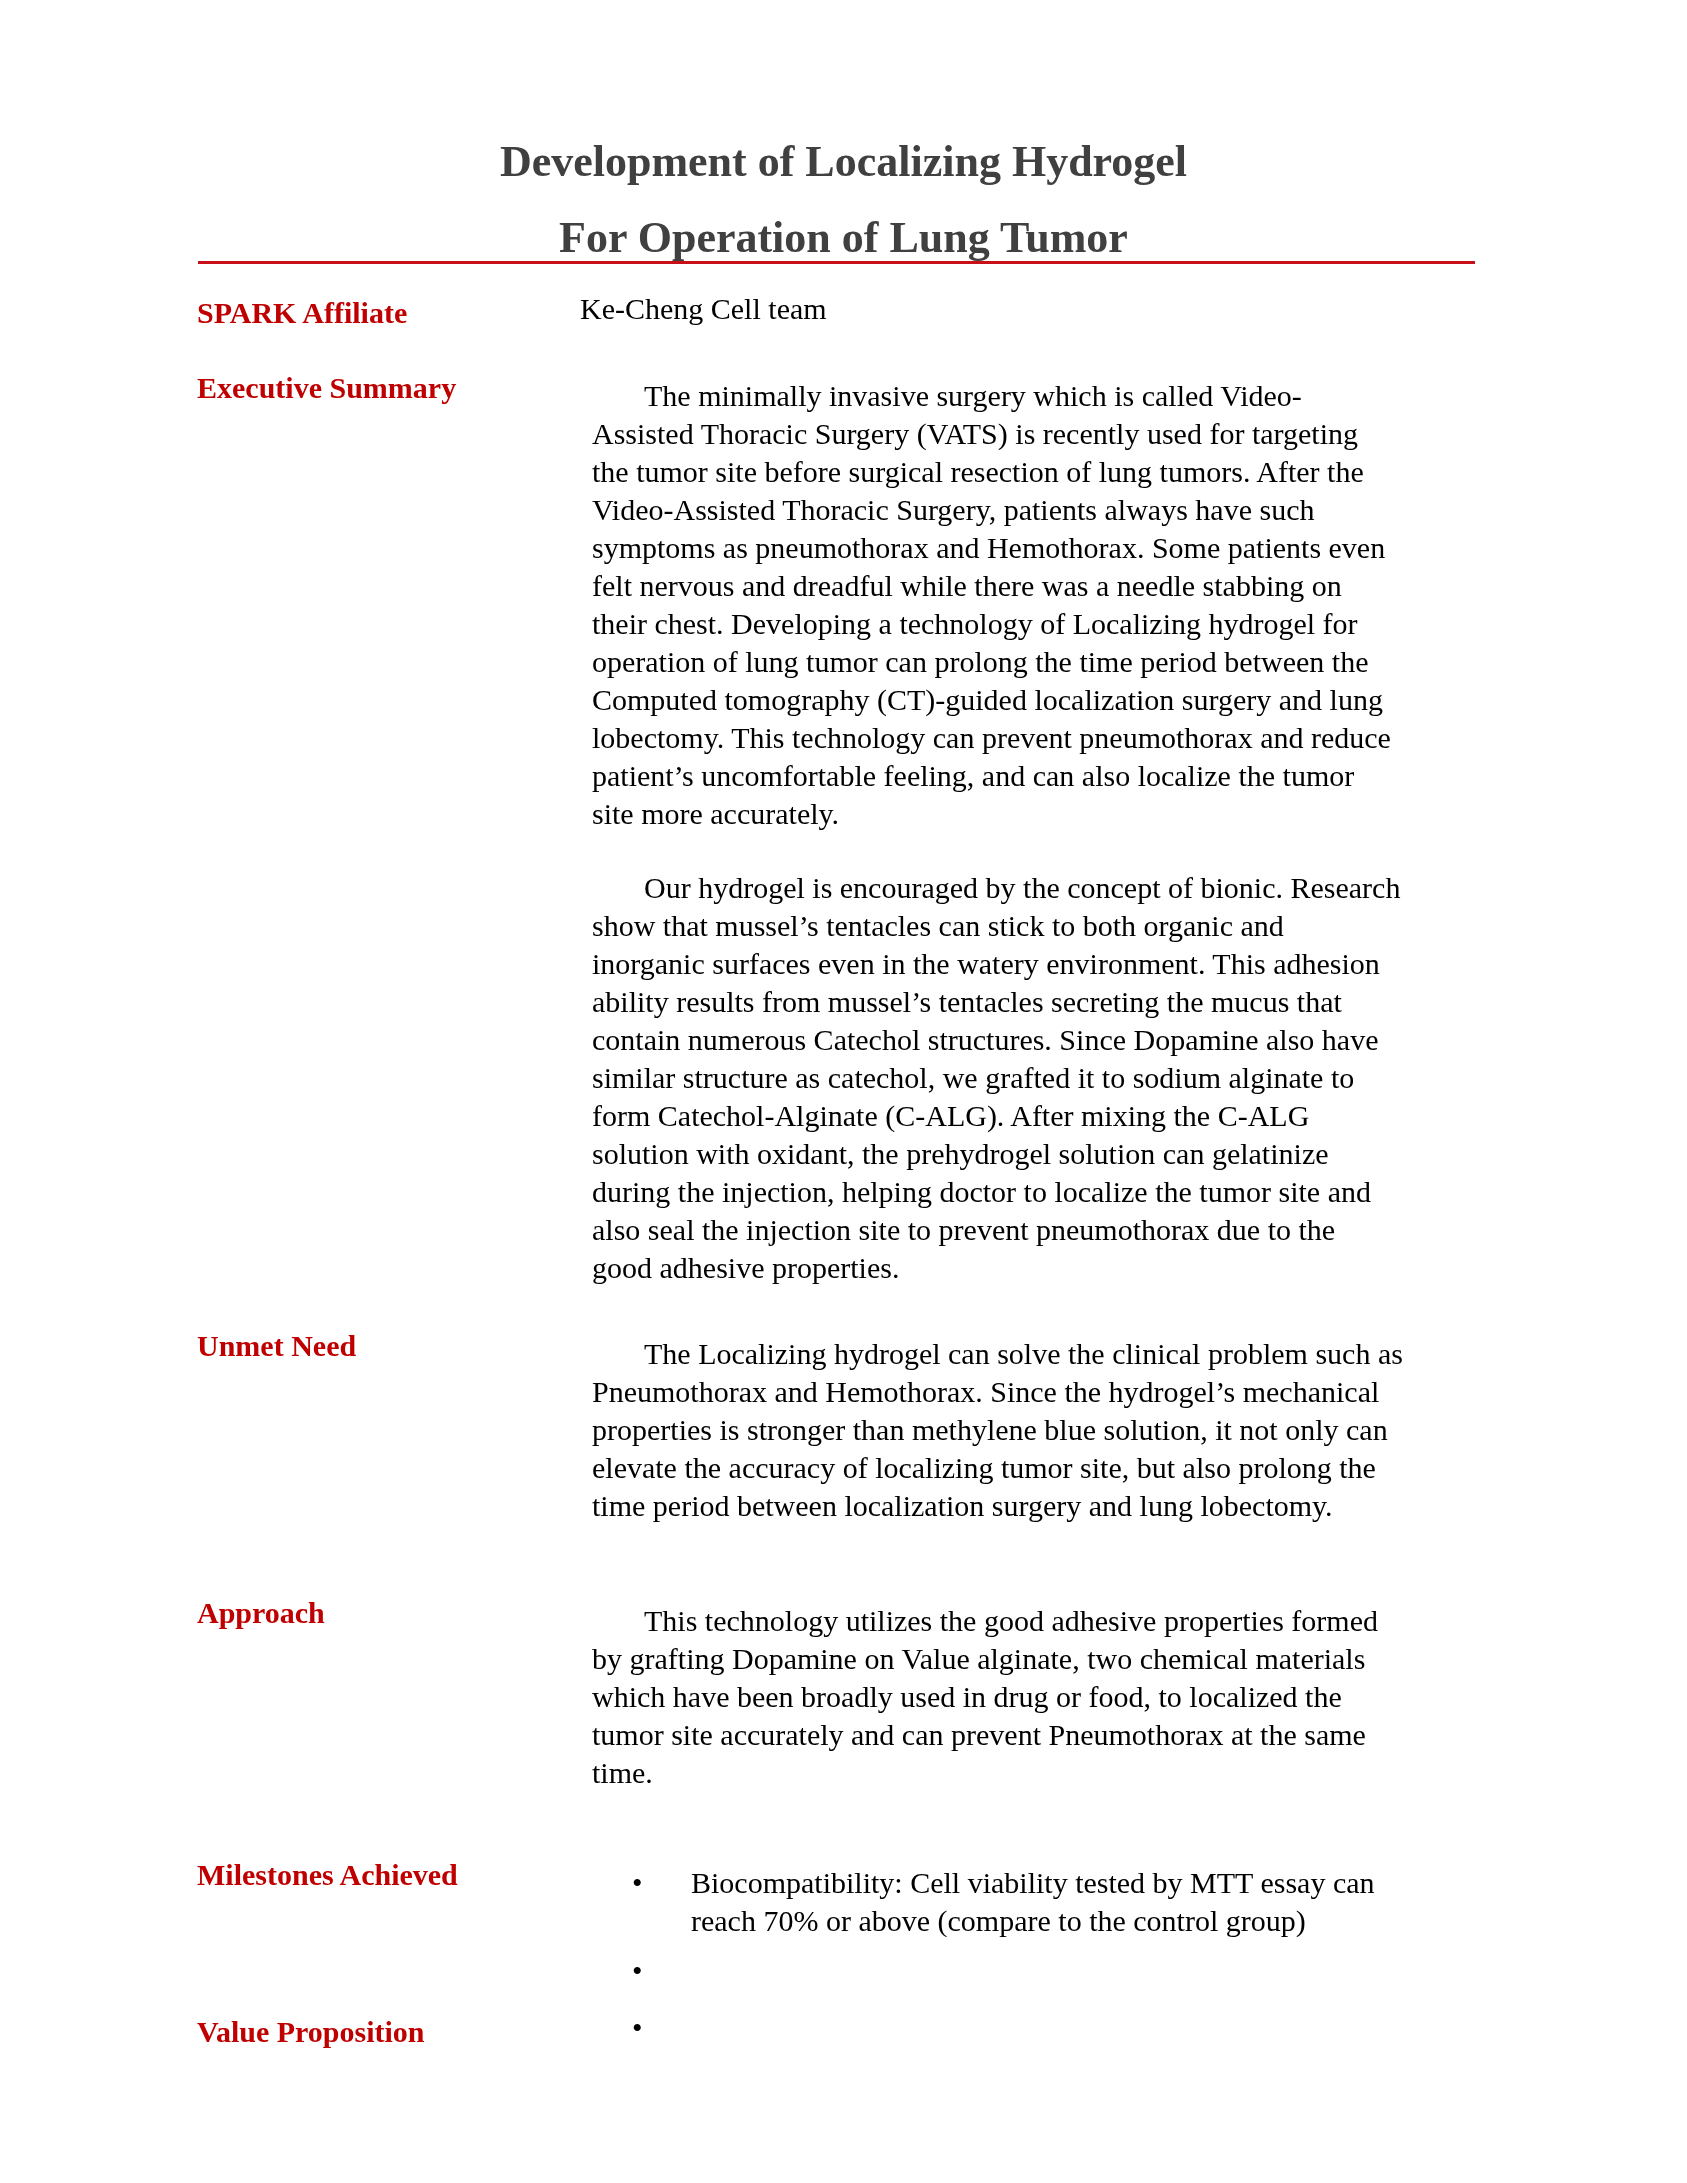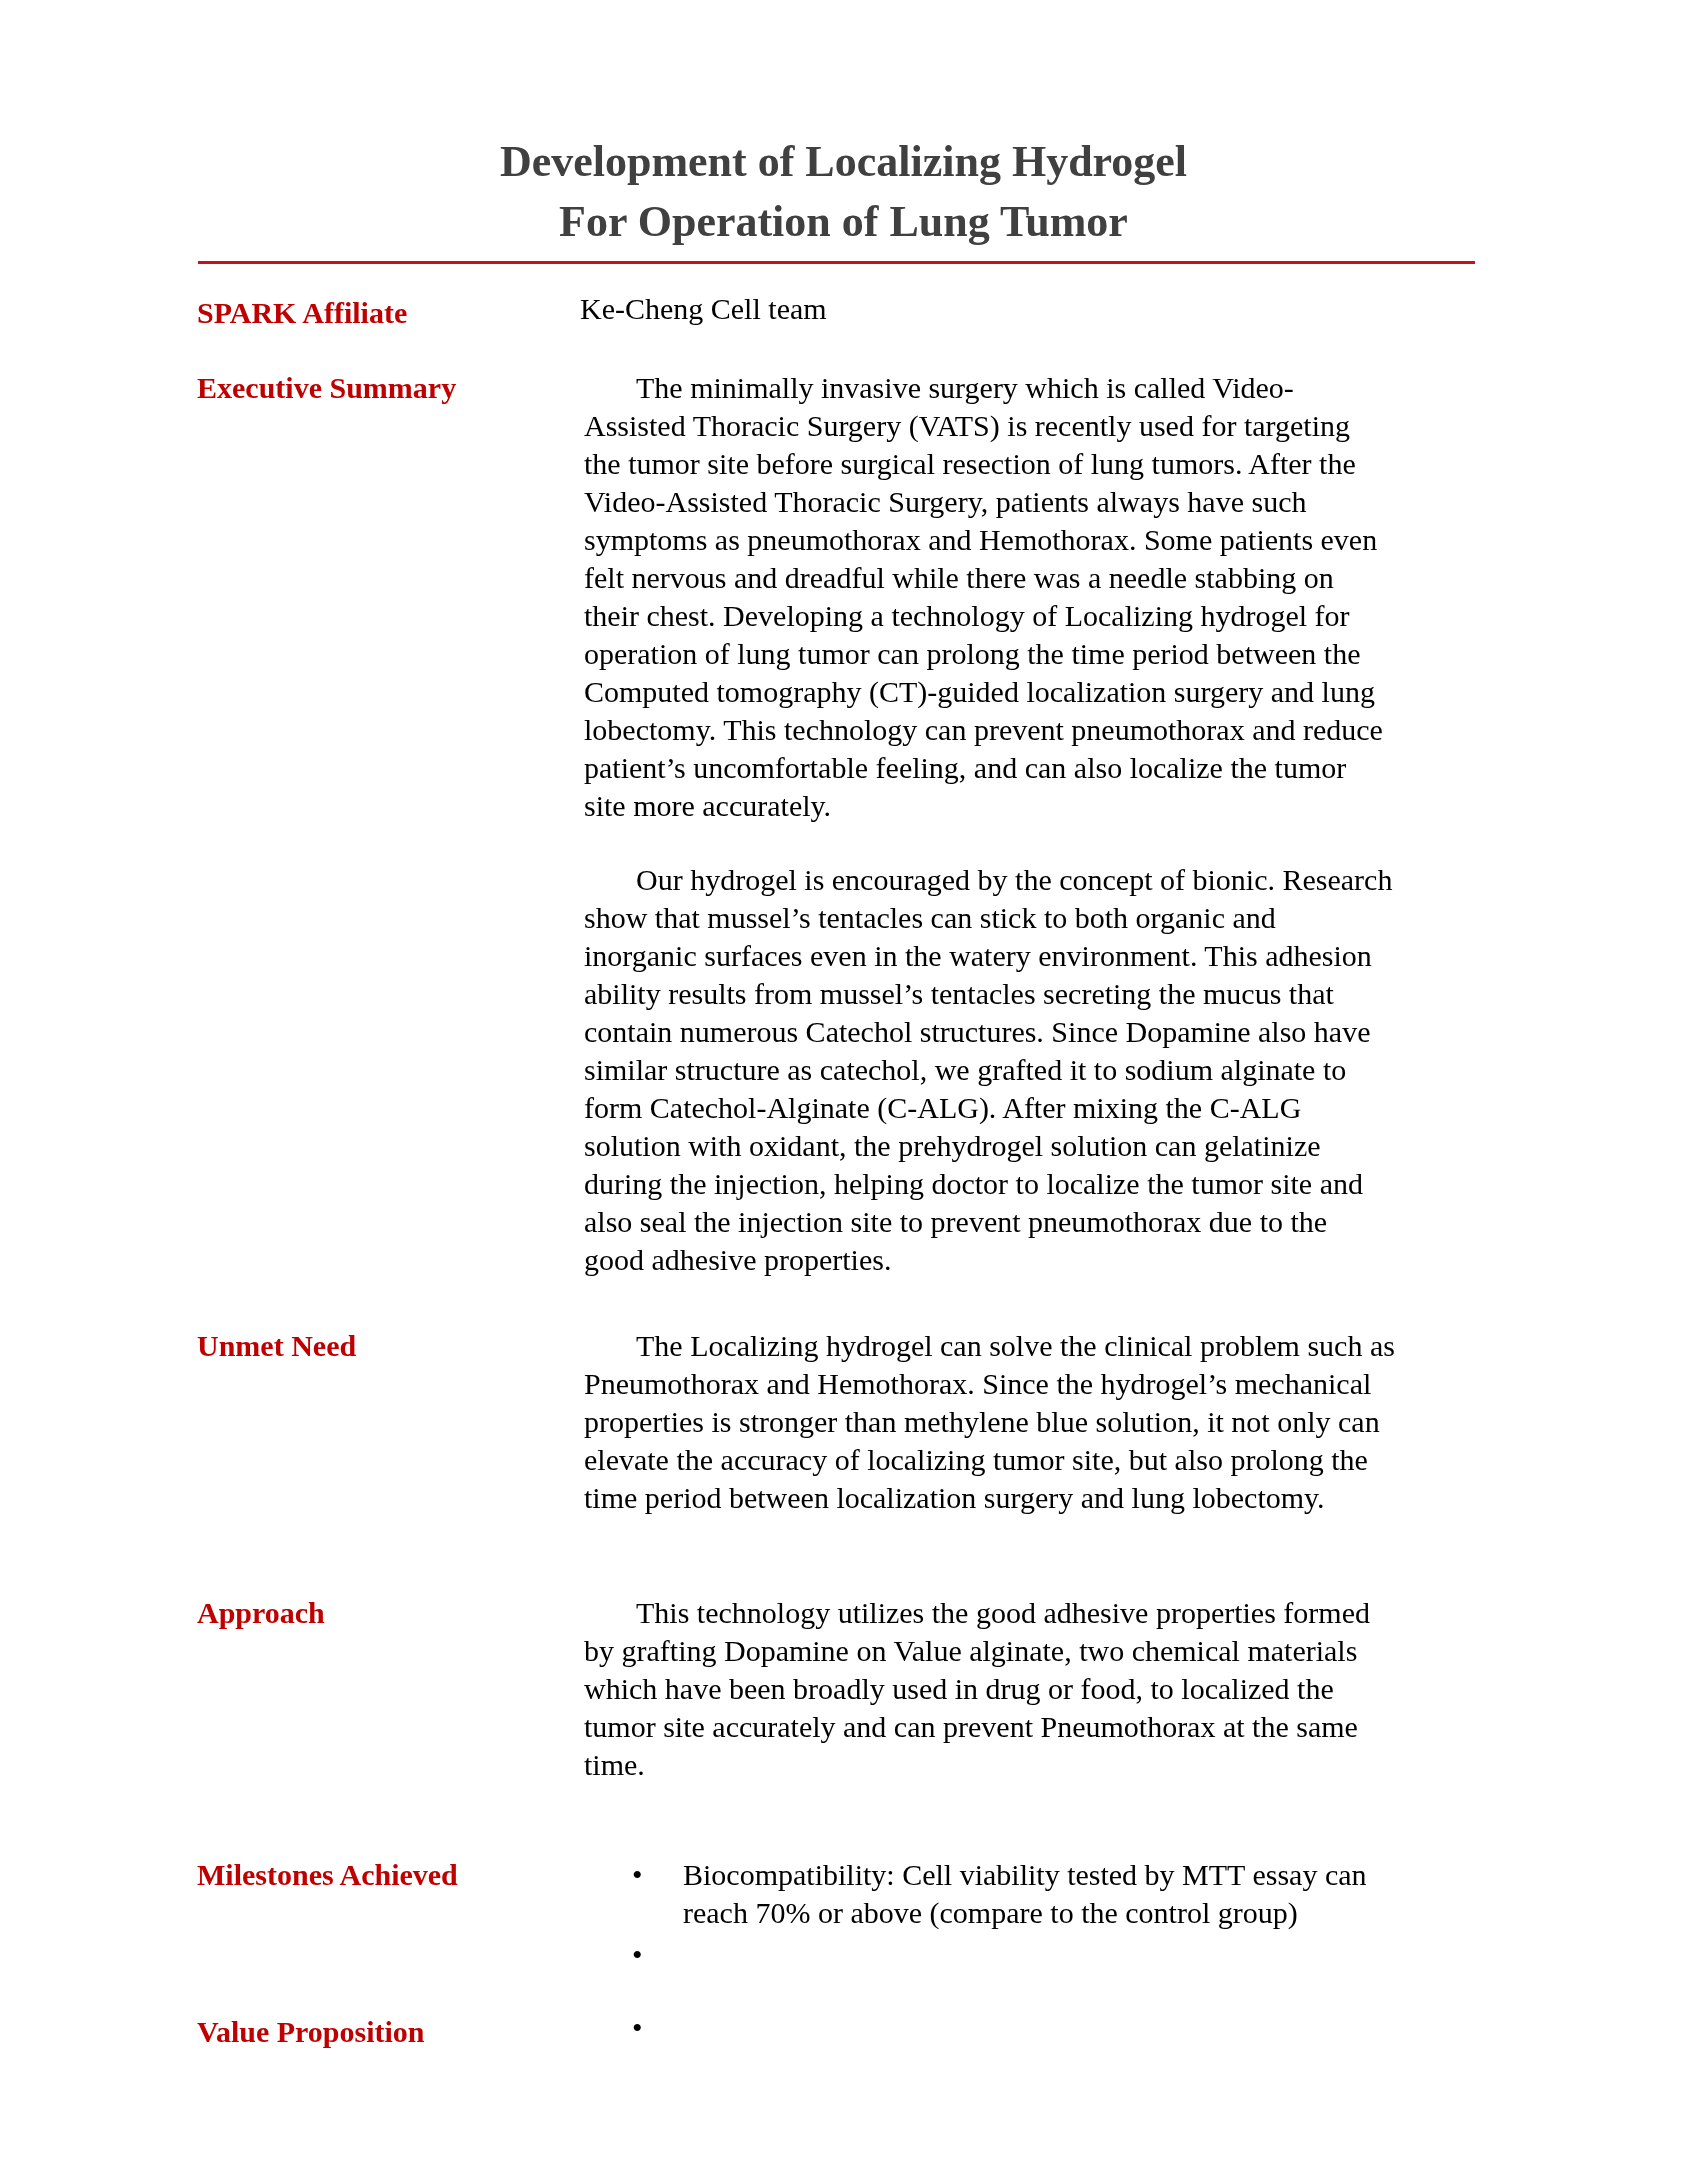--- a/index.html
+++ b/index.html
@@ -1,25 +1,25 @@
 <!DOCTYPE html>
 <html style="font-size:10.6px"><head>
 <meta charset="utf-8">
 <style>
   html, body { margin: 0; padding: 0; background: #ffffff; }
   body { width: 1687px; height: 2183px; position: relative; overflow: hidden;
          font-family: "Liberation Serif", "DejaVu Serif", serif; color: #000; }
   .title { position: absolute; left: 0; width: 1687px; text-align: center;
            color: #404040; font-weight: bold; font-size: 44px; line-height: 1; }
   #t1 { top: 140px; }
-  #t2 { top: 200px; }
+  #t2 { top: 216px; }
   .rule { position: absolute; left: 198px; width: 1277px; top: 261px; height: 3.3px; background: #C8101A; }
   .label { position: absolute; left: 197px; color: #C00000; font-weight: bold; font-size: 30px; line-height: 38px; }
   .body { position: absolute; left: 580px; width: 893px; font-size: 30px; line-height: 38px; }
-  .para { margin: 4px; white-space: pre-line; }
+  .para { margin: 12px; white-space: pre-line; }
   .ind { display: inline-block; width: 52px; }
   .bullets { position: absolute; left: 580px; width: 893px; font-size: 30px; line-height: 38px; margin: 0; padding: 0; list-style: none; }
   .bullets li { position: relative; padding-left: 99px; }
   .bullets li .dot { position: absolute; left: 52px; top: 0; }
 </style>
 </head>
 <body>
 
 <div>
   <div id="t1" class="title">Development of Localizing Hydrogel</div>

